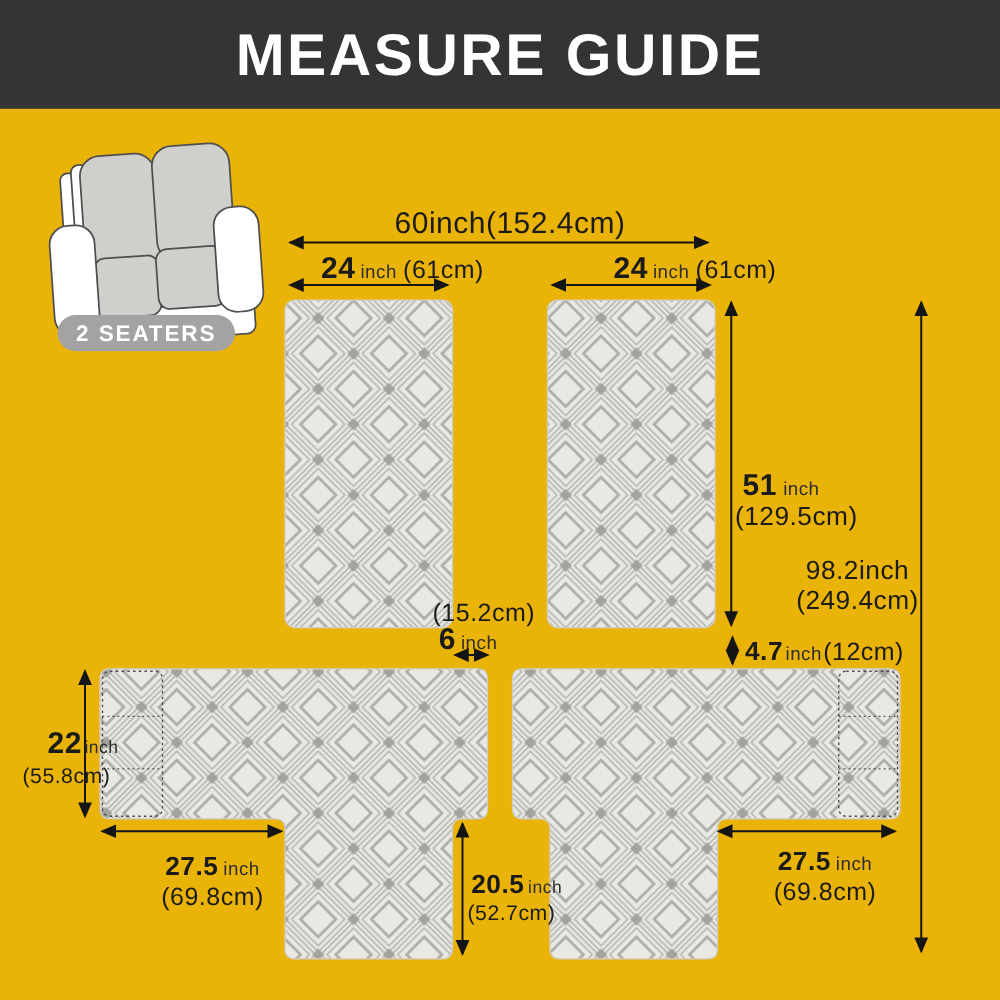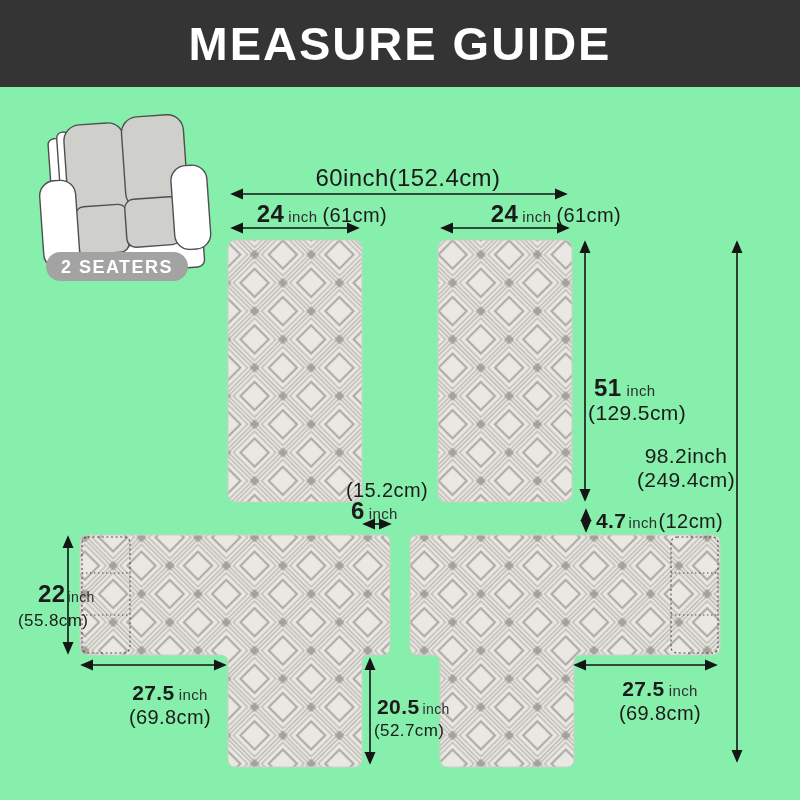--- a/index.html
+++ b/index.html
@@ -1,16 +1,16 @@
 <!DOCTYPE html>
 <html><head>
 <meta charset="utf-8">
 <style>
   html,body{margin:0;padding:0;background:#fff;}
-  .stage{position:relative;width:800px;height:800px;background:#86efac;overflow:hidden;
+  .stage{position:relative;width:800px;height:800px;background:#eab308;overflow:hidden;
          font-family:"Liberation Sans",sans-serif;}
   svg{display:block;}
   .hdr-title{font-family:"Liberation Sans",sans-serif;font-weight:bold;font-size:47px;
              letter-spacing:2px;fill:#ffffff;}
   .badge-txt{font-weight:bold;font-size:18px;letter-spacing:1.5px;fill:#ffffff;}
   text.dim{fill:#1b1b1b;letter-spacing:0.4px;}
   .num{font-weight:bold;font-size:24px;}
   .num-m{font-weight:bold;font-size:21px;}
   .unit{font-size:15px;fill:#2e2e2e;}
   .unit-s{font-size:14px;fill:#2e2e2e;}

